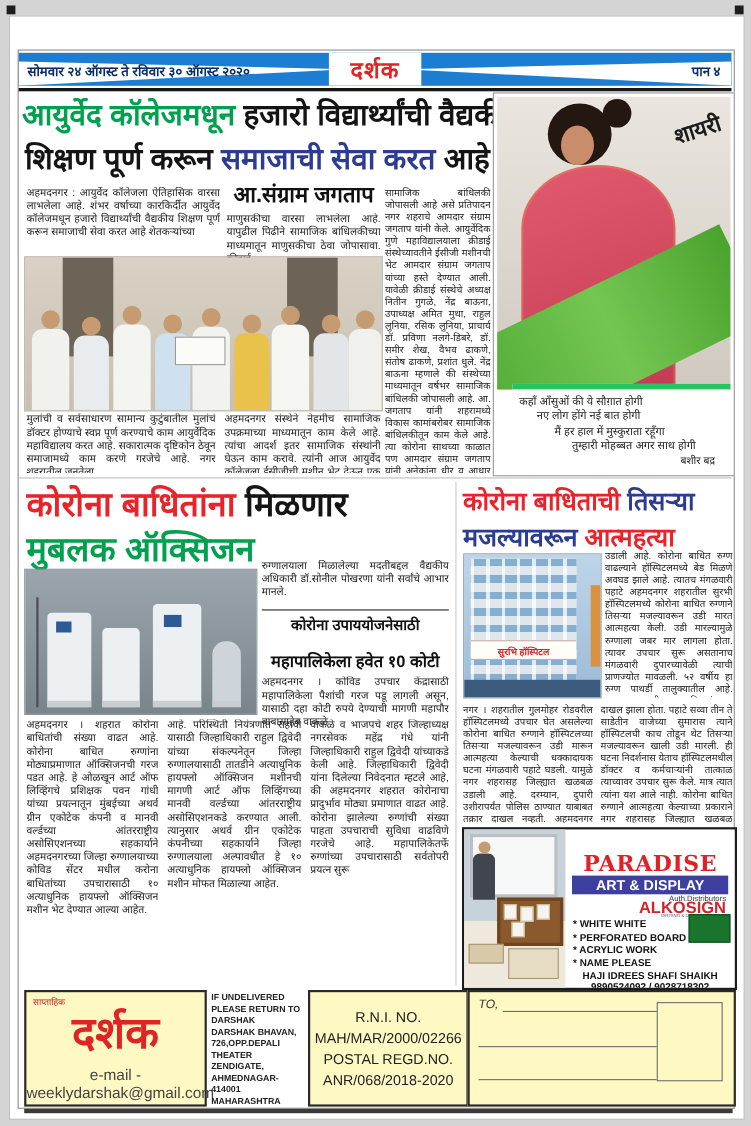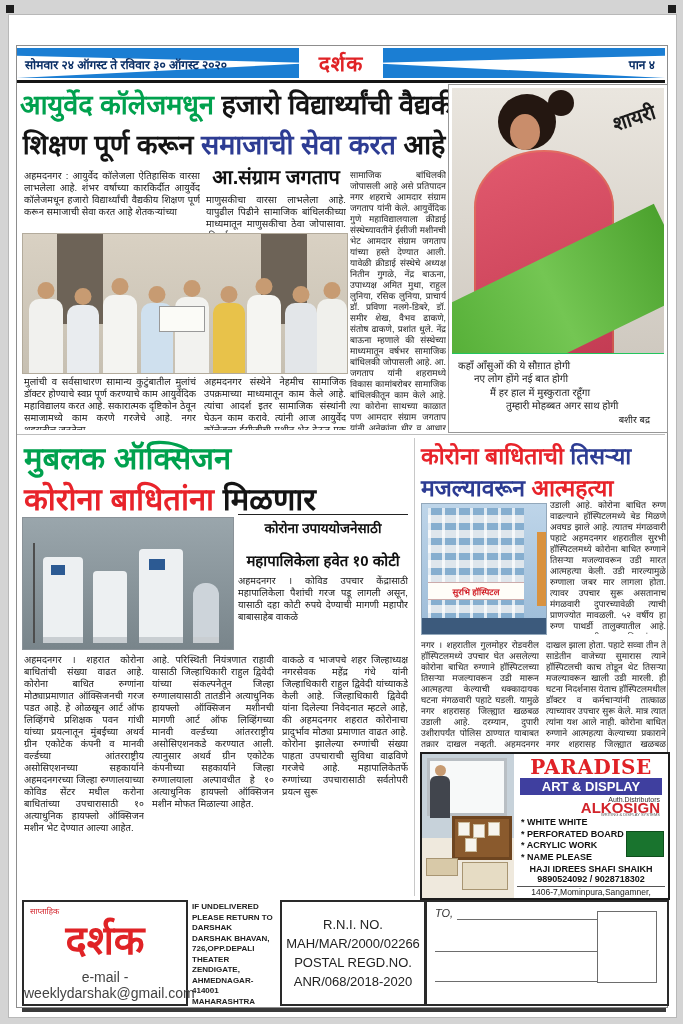--- a/index.html
+++ b/index.html
@@ -40,21 +40,21 @@
   .cert{position:absolute;background:#fbfbf7;border:1px solid #999;}
   
   #shaybox{left:448px;top:84px;width:218px;height:347px;border:1px solid #979797;background:#fff;}
   #womanphoto{position:absolute;left:3px;top:3px;right:3px;height:266px;background:linear-gradient(180deg,#eae6df,#cfc9c0);overflow:hidden;}
   #shaylabel{position:absolute;right:8px;top:16px;font-size:20px;font-weight:800;color:#1b1b1b;transform:rotate(-18deg);}
   .hair{position:absolute;left:46px;top:6px;width:58px;height:56px;border-radius:50%;background:#241711;}
   .bun{position:absolute;left:96px;top:2px;width:26px;height:26px;border-radius:50%;background:#241711;}
   .face{position:absolute;left:58px;top:26px;width:30px;height:36px;border-radius:50%;background:#c98d6b;}
   .blouse{position:absolute;left:22px;top:62px;width:140px;height:220px;border-radius:50% 50% 0 0/26% 26% 0 0;background:linear-gradient(160deg,#e25a6e,#c23a52);box-shadow:inset 0 0 0 2px #eec23a33;}
   .sari{position:absolute;left:-24px;top:168px;width:260px;height:96px;background:linear-gradient(90deg,#53ad35,#74c653,#4ca22e);transform:rotate(-26deg);}
-  #shaycap{position:absolute;left:3px;right:3px;bottom:3px;background:#fff;border-top:1px solid #22c55e;padding:5px 6px 3px 6px;font-size:10px;line-height:13.5px;color:#222;}
+  #shaycap{position:absolute;left:17px;right:3px;bottom:3px;background:#fff;border-top:5px solid #22c55e;padding:5px 6px 3px 6px;font-size:10px;line-height:13.5px;color:#222;}
   .ind1{padding-left:16px;} .ind2{padding-left:32px;} .ind3{padding-left:48px;}
   .author{text-align:right;padding-right:8px;font-size:9.5px;}
   
   #hrule{left:17px;top:434px;width:648px;height:1px;background:#bdbdbd;}
   #vrule{left:414px;top:438px;width:1px;height:458px;background:#c8c8c8;}
   
   #a2h{left:24px;top:438px;width:388px;}
   .a2l{font-size:31px;font-weight:800;line-height:41px;white-space:nowrap;}
   #a2photo{left:22px;top:517px;width:210px;height:131px;background:linear-gradient(180deg,#9aa6ac,#79858b);overflow:hidden;border:1px solid #8a9298;}
   .machine{position:absolute;bottom:6px;background:#edf0f2;border-radius:4px 4px 0 0;box-shadow:inset 0 -6px 0 #c9ced2;}
@@ -82,33 +82,33 @@
   #a3c2{left:546px;top:640px;width:120px;height:108px;}
   
   #adbox{left:420px;top:752px;width:246px;height:144px;border:2px solid #1c1c1c;background:#fff;display:flex;}
   #adleft{width:92px;position:relative;overflow:hidden;background:linear-gradient(180deg,#c7d2da 0 58%,#efe9dd 58% 100%);}
   .wboard{position:absolute;left:5px;top:4px;width:74px;height:52px;background:#f7f9f9;border:3px solid #b9bfc4;}
   .figure{position:absolute;left:8px;top:22px;width:20px;height:42px;background:#41454d;border-radius:6px 6px 0 0;}
   .figure::before{content:"";position:absolute;left:5px;top:-11px;width:11px;height:11px;border-radius:50%;background:#c79b72;}
   .nboard{position:absolute;left:30px;top:62px;width:54px;height:38px;background:#8a5a2d;border:3px solid #6e4520;}
   .paper{position:absolute;width:10px;height:12px;background:#f6f4ee;border:1px solid #c9b99a;}
   .plate{position:absolute;background:#d8c9a8;border:1px solid #a89572;}
-  #adright{flex:1;position:relative;overflow:hidden;padding:2px 3px 0 3px;}
+  #adright{flex:1;position:relative;overflow:hidden;padding:20px 3px 0 3px;}
   #adtitle{text-align:center;font-family:"DejaVu Serif","Liberation Serif",serif;font-weight:800;font-size:20px;color:#e02227;letter-spacing:.5px;line-height:22px;}
   #adbar{background:#3f3f9f;color:#fff;font-weight:800;font-size:13px;text-align:center;margin:0 3px;padding:1px 0;}
   #addist{text-align:right;font-size:7px;color:#333;padding-right:5px;margin-top:1px;}
   #adbrand{text-align:right;font-size:15px;font-weight:800;color:#d2232a;padding-right:5px;line-height:9px;}
   #adbrandtag{text-align:right;font-size:4px;color:#555;padding-right:5px;}
   .aditem{font-size:9px;font-weight:700;line-height:11.5px;padding-left:4px;color:#111;}
   #greenplate{position:absolute;right:4px;top:77px;width:36px;height:24px;background:#19742e;border:1px solid #0e4e1d;}
   #adcontact{text-align:center;font-size:9px;font-weight:800;margin-top:1px;color:#111;}
   #adphones{text-align:center;font-size:9px;font-weight:800;color:#111;}
   #adaddr{border-top:1px solid #555;margin-top:2px;padding-top:1px;text-align:center;font-size:8.5px;color:#222;white-space:pre-line;line-height:9.5px;}
   
-  .fbox{border:2px solid #2a2a2a;background:#ffffff;}
+  .fbox{border:2px solid #2a2a2a;background:#fef9c3;}
   #fbox1{left:22px;top:900px;width:162px;height:102px;}
   #fweekly{position:absolute;left:6px;top:3px;font-size:8px;color:#d2232a;}
   #flogo{text-align:center;font-size:40px;font-weight:800;color:#e02326;margin-top:16px;line-height:44px;}
   #femail{position:absolute;bottom:3px;width:100%;text-align:center;font-size:14px;color:#444;}
   #fbox2{left:192px;top:902px;width:86px;height:100px;font-size:8px;font-weight:800;line-height:10.5px;color:#222;white-space:pre-line;}
   #fbox3{left:280px;top:900px;width:142px;height:102px;display:flex;align-items:center;justify-content:center;text-align:center;font-size:13px;line-height:19px;color:#222;white-space:pre-line;}
   #fbox4{left:425px;top:900px;width:240px;height:102px;}
   #tolabel{position:absolute;left:8px;top:5px;font-size:11px;font-style:italic;color:#333;}
   .toline{position:absolute;border-bottom:1.5px solid #6d6d6d;height:1px;}
   #stamp{position:absolute;right:10px;top:9px;width:58px;height:70px;border:1.5px solid #6d6d6d;}
@@ -178,37 +178,38 @@
     <div class="ind2">मैं हर हाल में मुस्कुराता रहूँगा</div>
     <div class="ind3">तुम्हारी मोहब्बत अगर साथ होगी</div>
     <div class="author">बशीर बद्र</div>
   </div>
 </div>
 
 <div id="hrule" class="abs"></div>
 <div id="vrule" class="abs"></div>
 
 <div id="a2h" class="abs">
+  <div class="a2l"><span class="red">कोरोना बाधितांना</span><span class="drk"> मिळणार</span></div>
   <div class="a2l grn">मुबलक ऑक्सिजन</div>
-  <div class="a2l"><span class="red">कोरोना बाधितांना</span><span class="drk"> मिळणार</span></div>
 </div>
 
 <div id="a2photo" class="abs">
   <div class="pole" style="left:10px;height:100px;"></div>
   <div class="machine" style="left:20px;width:40px;height:86px;">
       <div class="screen" style="left:8px;top:8px;width:14px;height:10px;"></div>
     </div>
   <div class="machine" style="left:70px;width:34px;height:72px;"></div>
   <div class="machine" style="left:116px;width:44px;height:94px;">
       <div class="screen" style="left:10px;top:10px;width:16px;height:11px;"></div>
     </div>
   <div class="machine" style="right:14px;left:auto;width:26px;height:60px;border-radius:12px 12px 0 0;background:#cdd4da;"></div>
 </div>
 
 <div id="a2rcol" class="abs">
+  <div id="a2cap" class="bodytxt">रुग्णालयाला मिळालेल्या मदतीबद्दल वैद्यकीय अधिकारी डॉ.सोनील पोखरणा यांनी सर्वांचे आभार मानले.</div>
   <div id="a2shead">
     <div id="a2sh1">कोरोना उपाययोजनेसाठी</div>
     <div id="a2sh2">महापालिकेला हवेत १0 कोटी</div>
   </div>
   <div id="a2subtxt" class="bodytxt">अहमदनगर । कोविड उपचार केंद्रासाठी महापालिकेला पैशांची गरज पडू लागली असून, यासाठी दहा कोटी रुपये देण्याची मागणी महापौर बाबासाहेब वाकळे</div>
 </div>
 
 <div id="a2c1" class="abs bodytxt">अहमदनगर । शहरात कोरोना बाधितांची संख्या वाढत आहे. कोरोना बाधित रुग्णांना मोठ्याप्रमाणात ऑक्सिजनची गरज पडत आहे. हे ओळखून आर्ट ऑफ लिव्हिंगचे प्रशिक्षक पवन गांधी यांच्या प्रयत्नातून मुंबईच्या अथर्व ग्रीन एकोटेक कंपनी व मानवी वर्ल्डच्या आंतरराष्ट्रीय असोसिएशनच्या सहकार्याने अहमदनगरच्या जिल्हा रुग्णालयाच्या कोविड सेंटर मधील करोना बाधितांच्या उपचारासाठी १० अत्याधुनिक हायफ्लो ऑक्सिजन मशीन भेट देण्यात आल्या आहेत.</div>
 <div id="a2c2" class="abs bodytxt">आहे. परिस्थिती नियंत्रणात राहावी यासाठी जिल्हाधिकारी राहुल द्विवेदी यांच्या संकल्पनेतून जिल्हा रुग्णालयासाठी तातडीने अत्याधुनिक हायफ्लो ऑक्सिजन मशीनची मागणी आर्ट ऑफ लिव्हिंगच्या मानवी वर्ल्डच्या आंतरराष्ट्रीय असोसिएशनकडे करण्यात आली. त्यानुसार अथर्व ग्रीन एकोटेक कंपनीच्या सहकार्याने जिल्हा रुग्णालयाला अल्पावधीत हे १० अत्याधुनिक हायफ्लो ऑक्सिजन मशीन मोफत मिळाल्या आहेत.</div>
 <div id="a2c3" class="abs bodytxt">वाकळे व भाजपचे शहर जिल्हाध्यक्ष नगरसेवक महेंद्र गंधे यांनी जिल्हाधिकारी राहुल द्विवेदी यांच्याकडे केली आहे. जिल्हाधिकारी द्विवेदी यांना दिलेल्या निवेदनात म्हटले आहे, की अहमदनगर शहरात कोरोनाचा प्रादुर्भाव मोठ्या प्रमाणात वाढत आहे. कोरोना झालेल्या रुग्णांची संख्या पाहता उपचाराची सुविधा वाढविणे गरजेचे आहे. महापालिकेतर्फे रुग्णांच्या उपचारासाठी सर्वतोपरी प्रयत्न सुरू</div>

